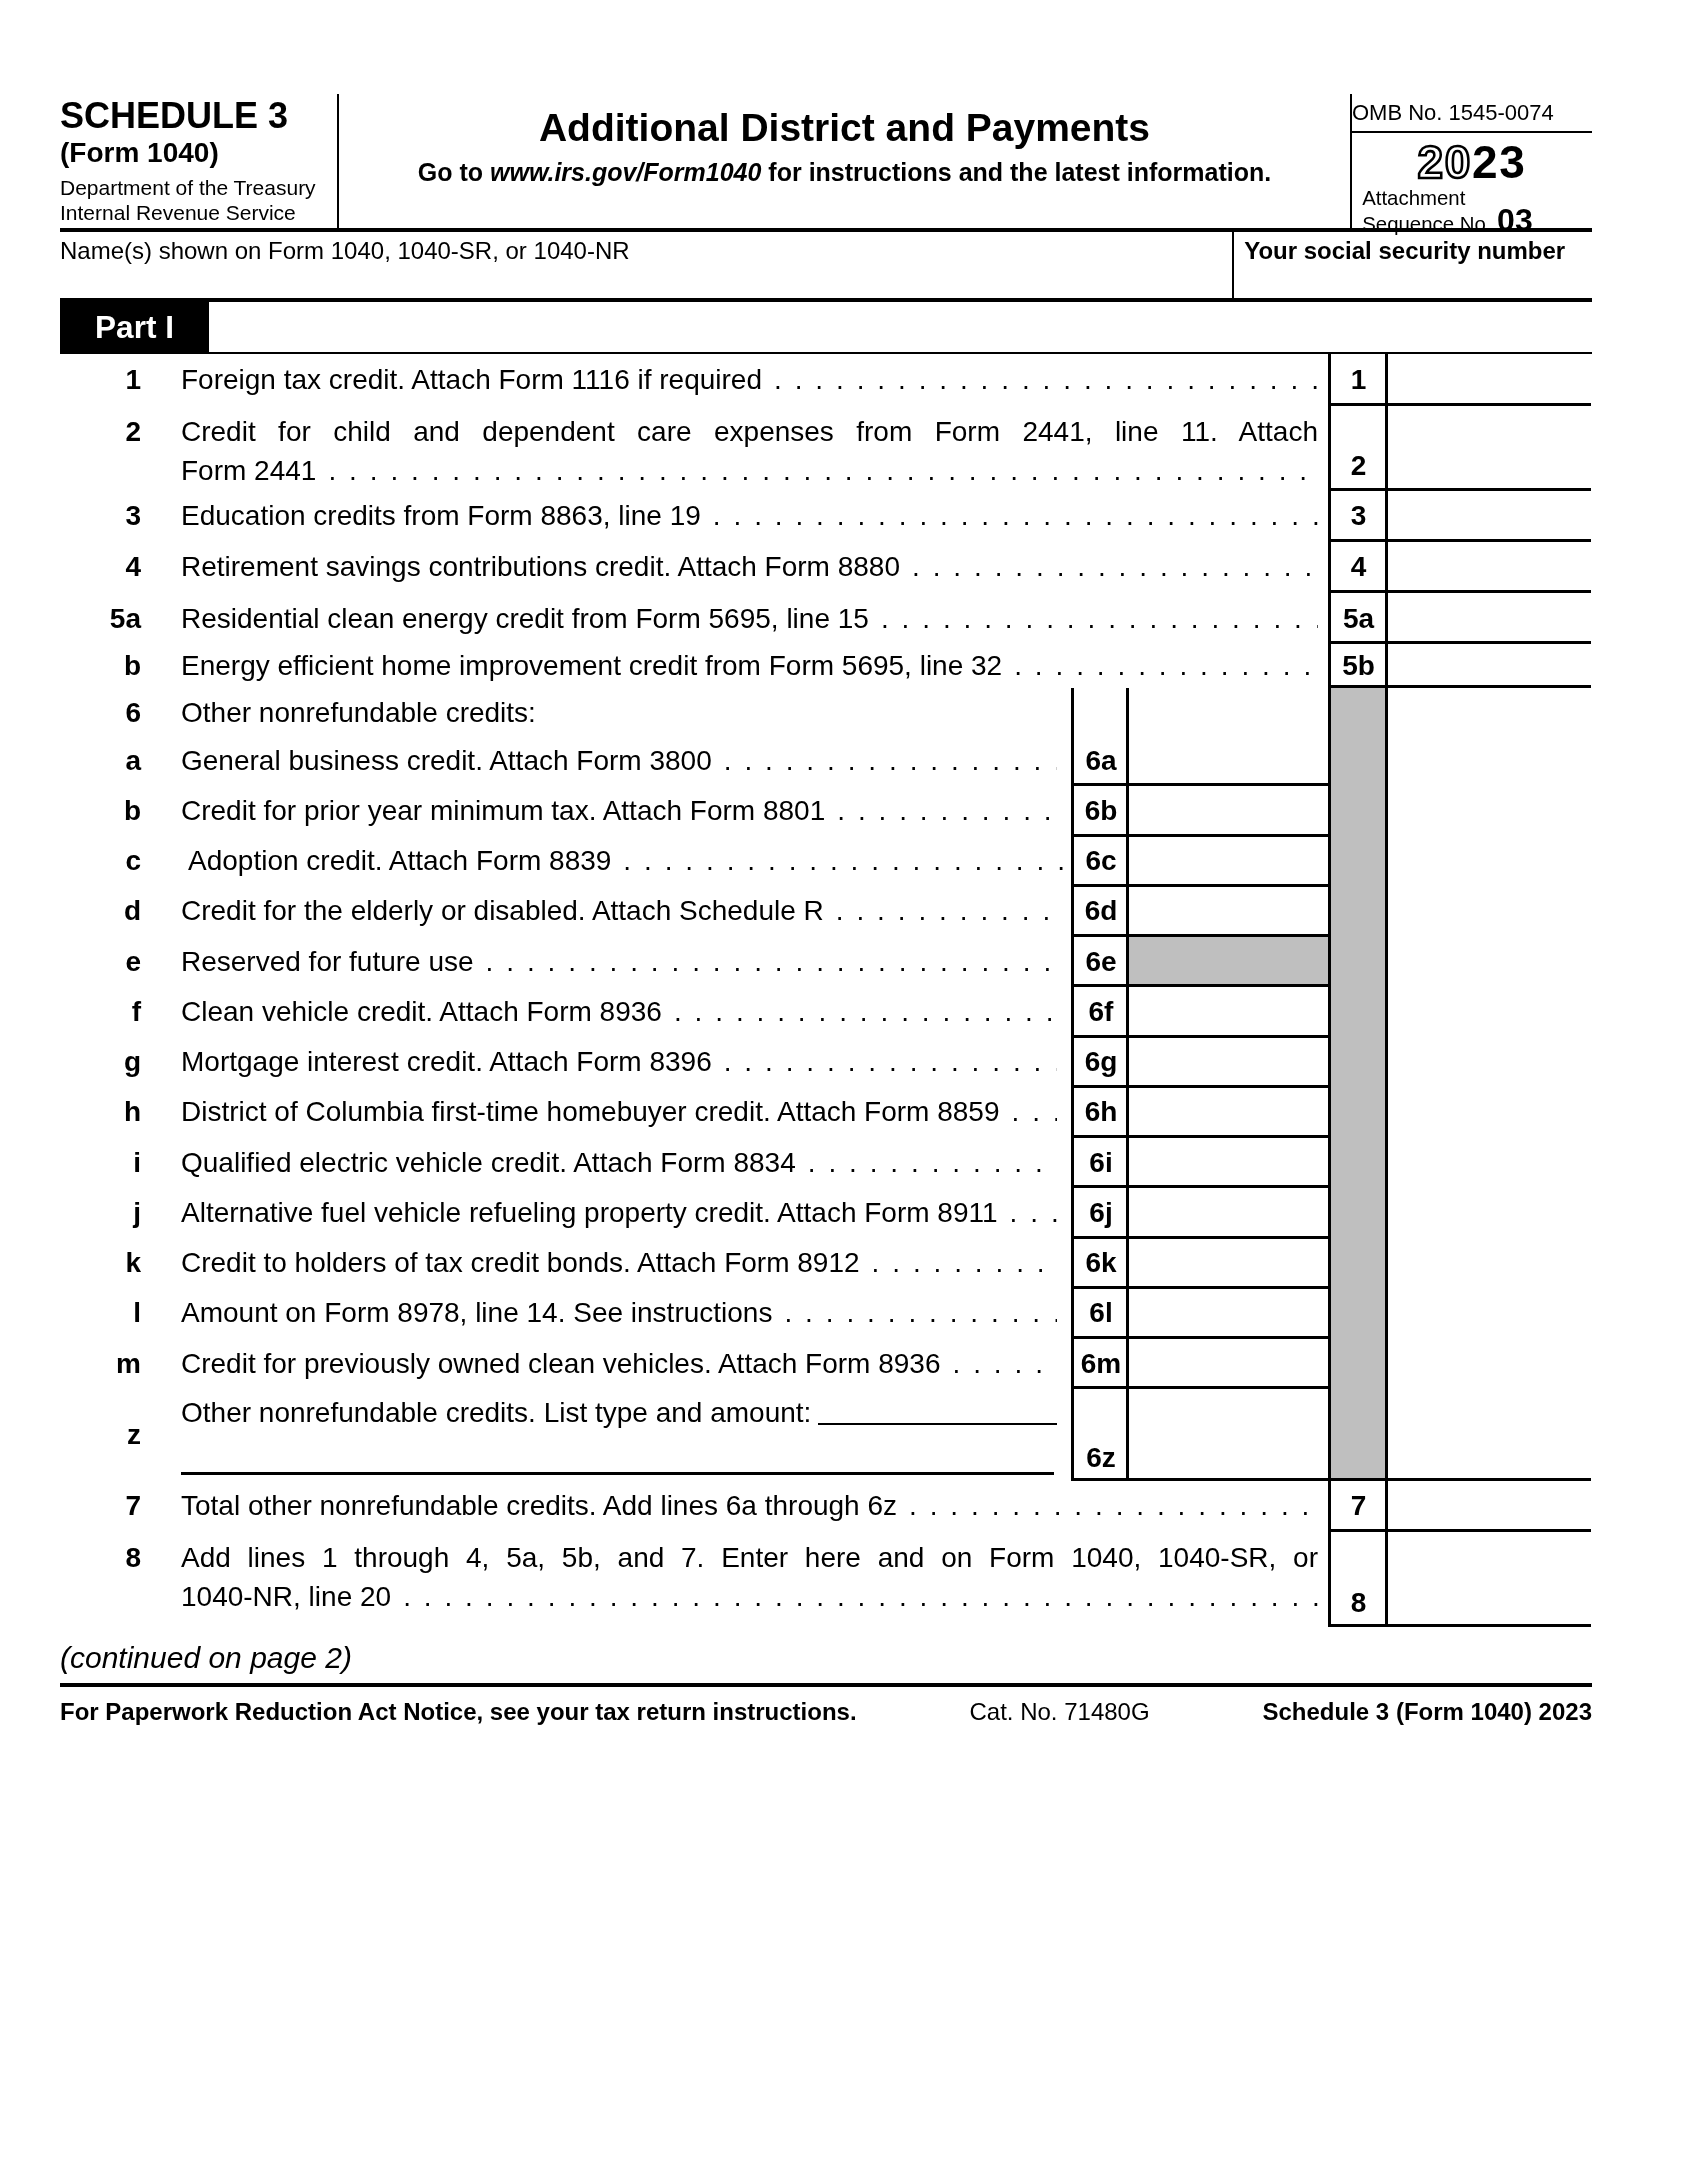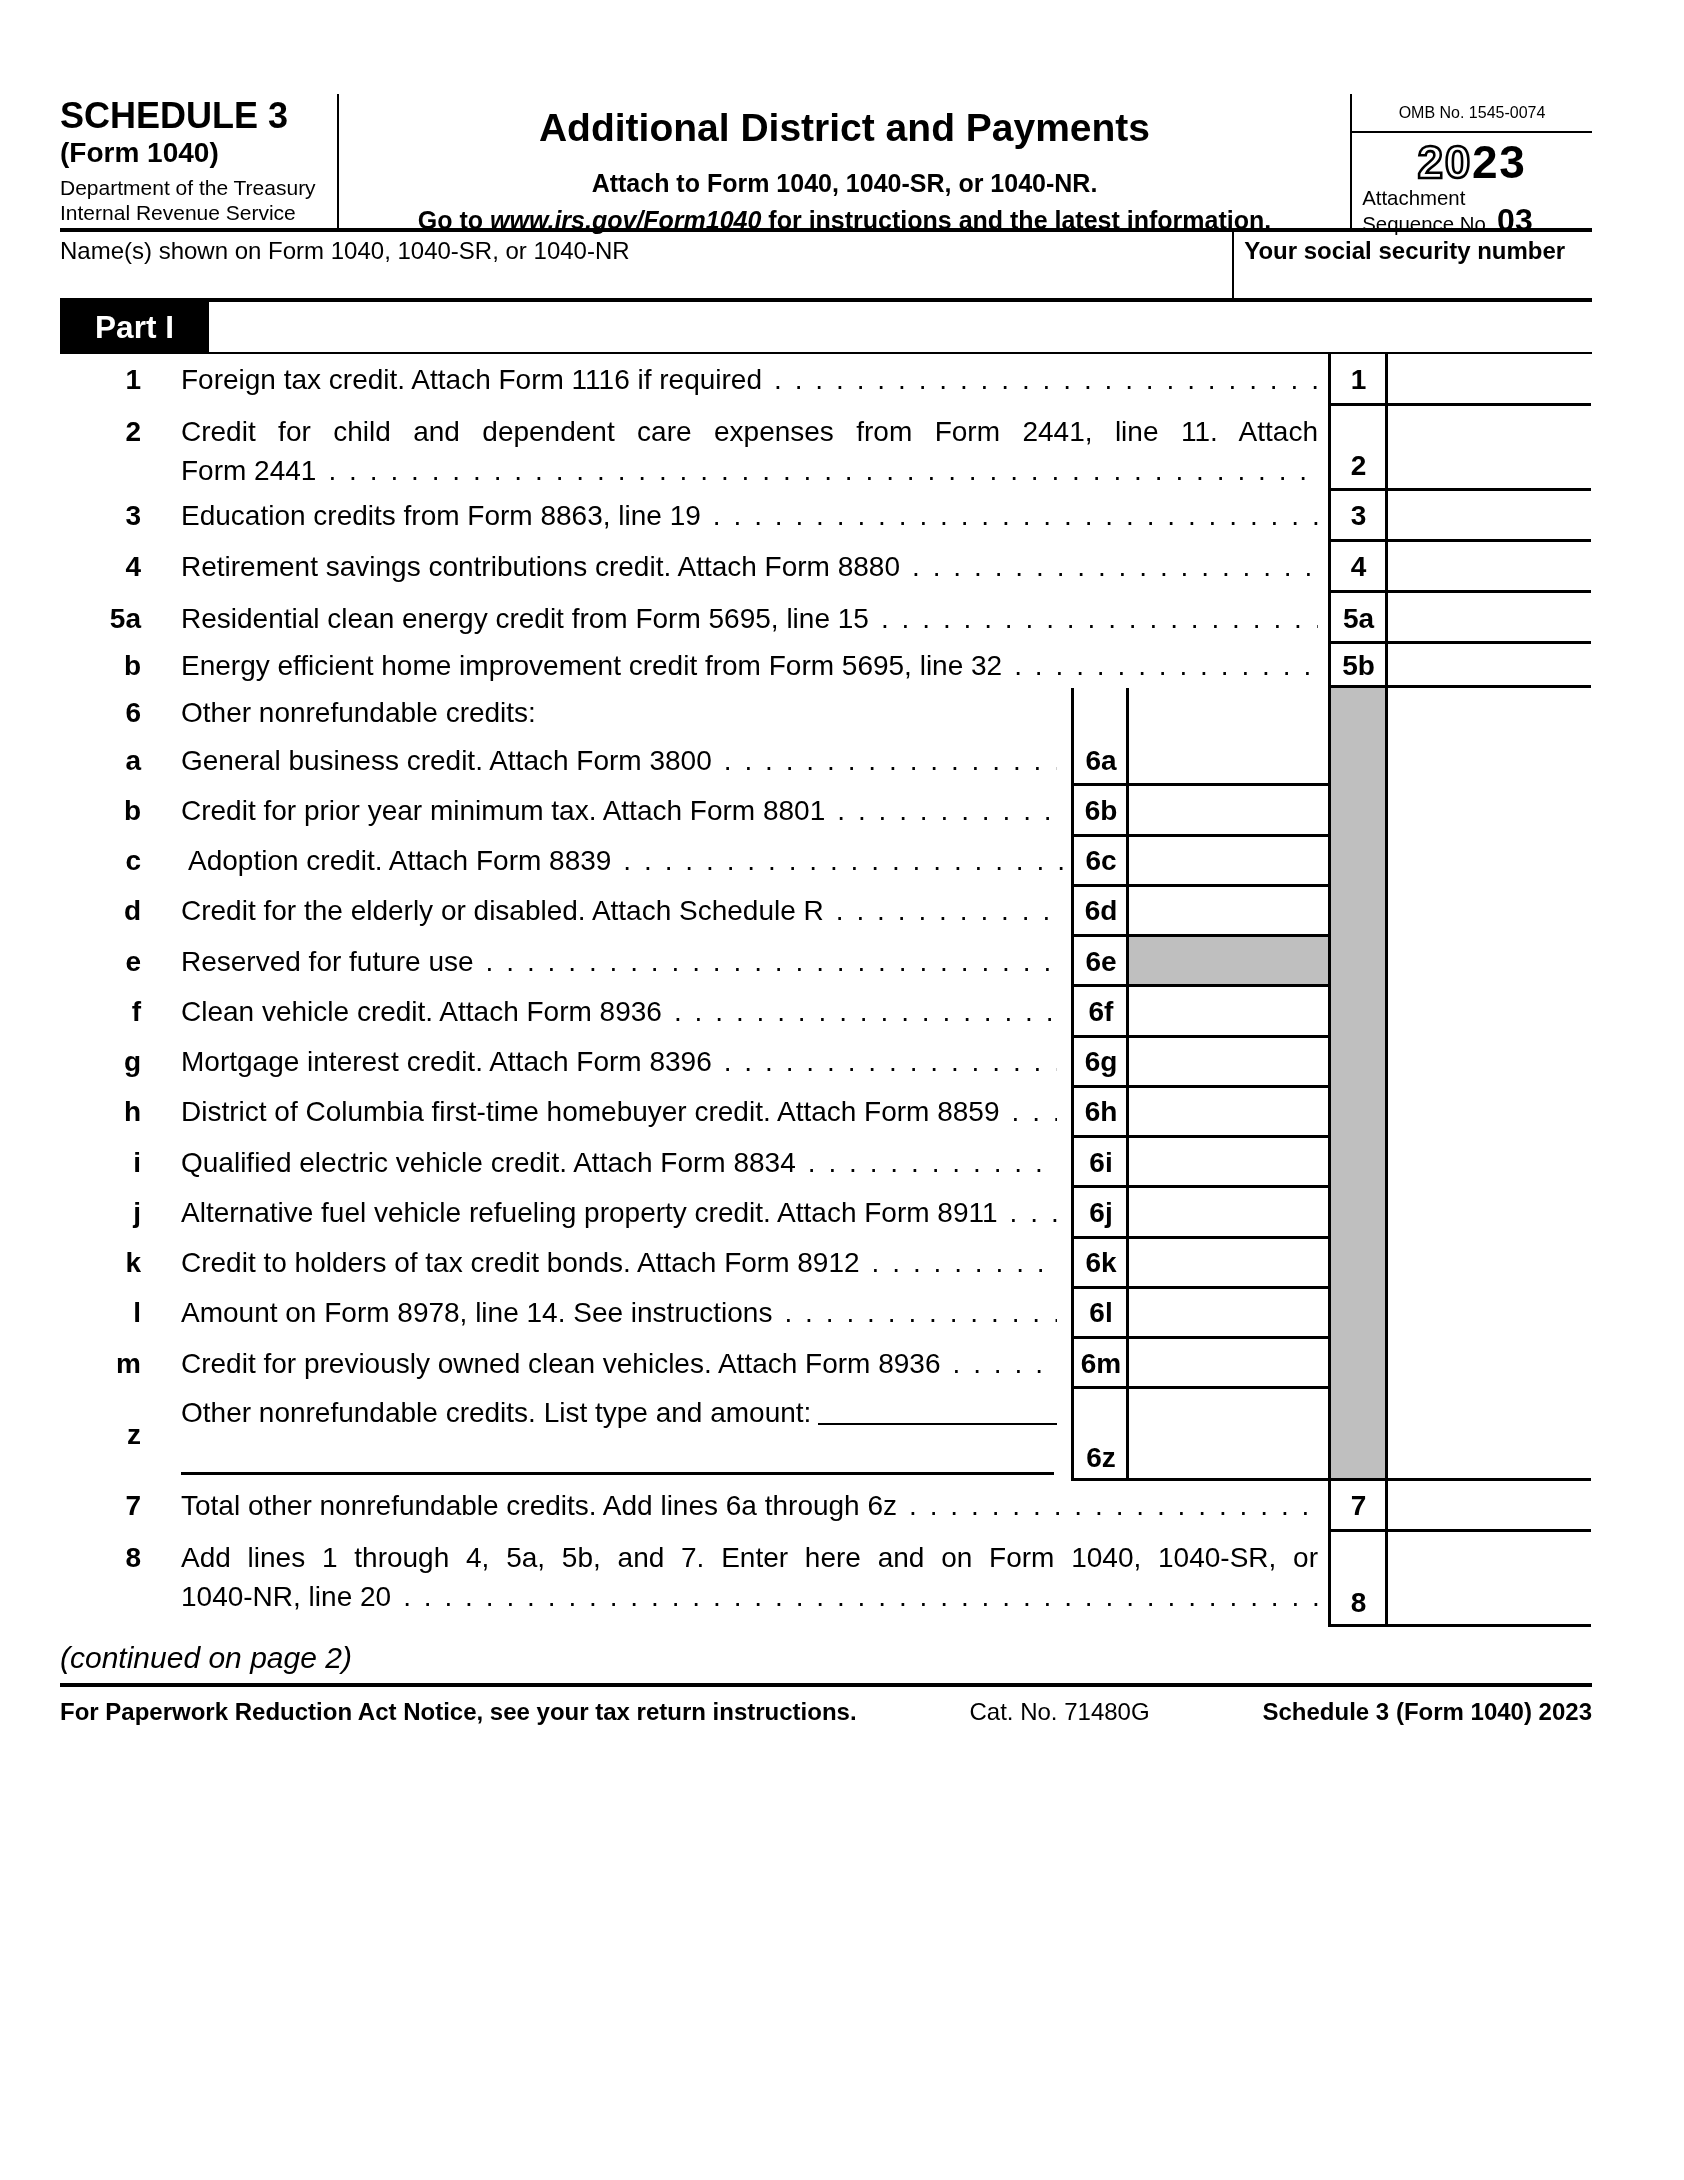--- a/index.html
+++ b/index.html
@@ -10,21 +10,21 @@
   .h-left{width:279px;border-right:2.6px solid #000;box-sizing:border-box;display:flex;flex-direction:column;padding-top:1.7px;}
   .sched{font-size:36px;font-weight:bold;line-height:39px;}
   .formno{font-size:28px;font-weight:bold;line-height:36px;}
   .dept{margin-top:auto;font-size:21px;line-height:25px;padding-bottom:3.4px;}
   .h-mid{flex:1;text-align:center;padding-top:12px;}
   .title{font-size:39px;font-weight:bold;line-height:44px;}
   .sub1{font-size:25px;font-weight:bold;margin-top:19px;}
   .sub2{font-size:25px;font-weight:bold;margin-top:7.7px;}
   .it{font-style:italic;}
   .h-right{width:242px;border-left:2.6px solid #000;box-sizing:border-box;}
-  .omb{height:37px;line-height:37px;border-bottom:2.6px solid #000;text-align:center;font-size:16px;}
+  .omb{height:37px;line-height:37px;border-bottom:2.6px solid #000;text-align:left;font-size:22px;}
   .year{height:53px;text-align:center;font-size:46px;font-weight:bold;line-height:58px;letter-spacing:1.7px;}
   .y-out{color:#fff;-webkit-text-stroke:2.6px #000;}
   .attseq{font-size:20.4px;line-height:22px;padding:0.9px 0 0 10.2px;}
   .seq{font-size:32px;font-weight:bold;}
   .name-row{display:flex;height:66px;border-bottom:4.3px solid #000;}
   .n-left{flex:1;position:relative;}
   .n-right{width:360px;border-left:2.6px solid #000;box-sizing:border-box;position:relative;padding-left:10.2px;}
   .n-label{font-size:24px;padding-top:5.1px;}
   .b{font-weight:bold;}
   .fill-field{position:absolute;left:0;top:32px;right:0;bottom:0;}
@@ -46,21 +46,20 @@
       <div class="h-left">
         <div class="sched">SCHEDULE 3</div>
         <div class="formno">(Form 1040)</div>
         <div class="dept">
           <div>Department of the Treasury</div>
           <div>Internal Revenue Service</div>
         </div>
       </div>
       <div class="h-mid">
         <div class="title">Additional District and Payments</div>
-        <div class="sub1">Attach to Form 1040, 1040-SR, or 1040-NR.</div>
         <div class="sub2"><span>Go to </span><span class="it">www.irs.gov/Form1040</span><span> for instructions and the latest information.</span></div>
       </div>
       <div class="h-right">
         <div class="omb">OMB No. 1545-0074</div>
         <div class="year"><span class="y-out">20</span><span>23</span></div>
         <div class="attseq">
           <div>Attachment</div>
           <div><span>Sequence No. </span><span class="seq">03</span></div>
         </div>
       </div>

